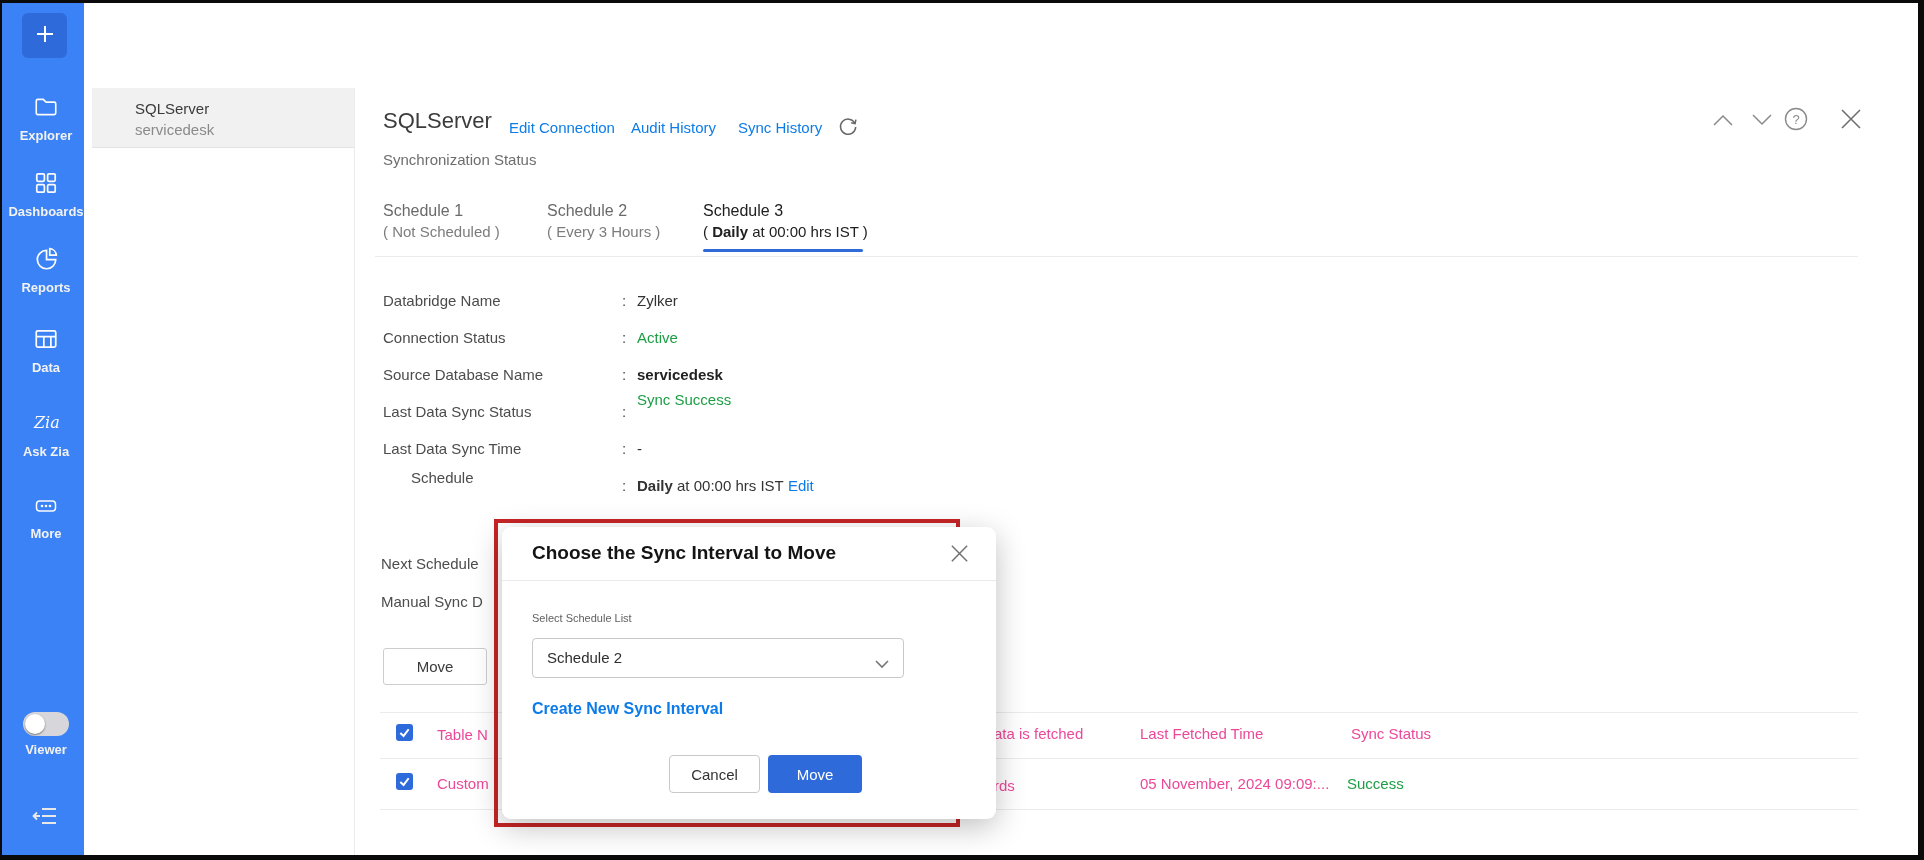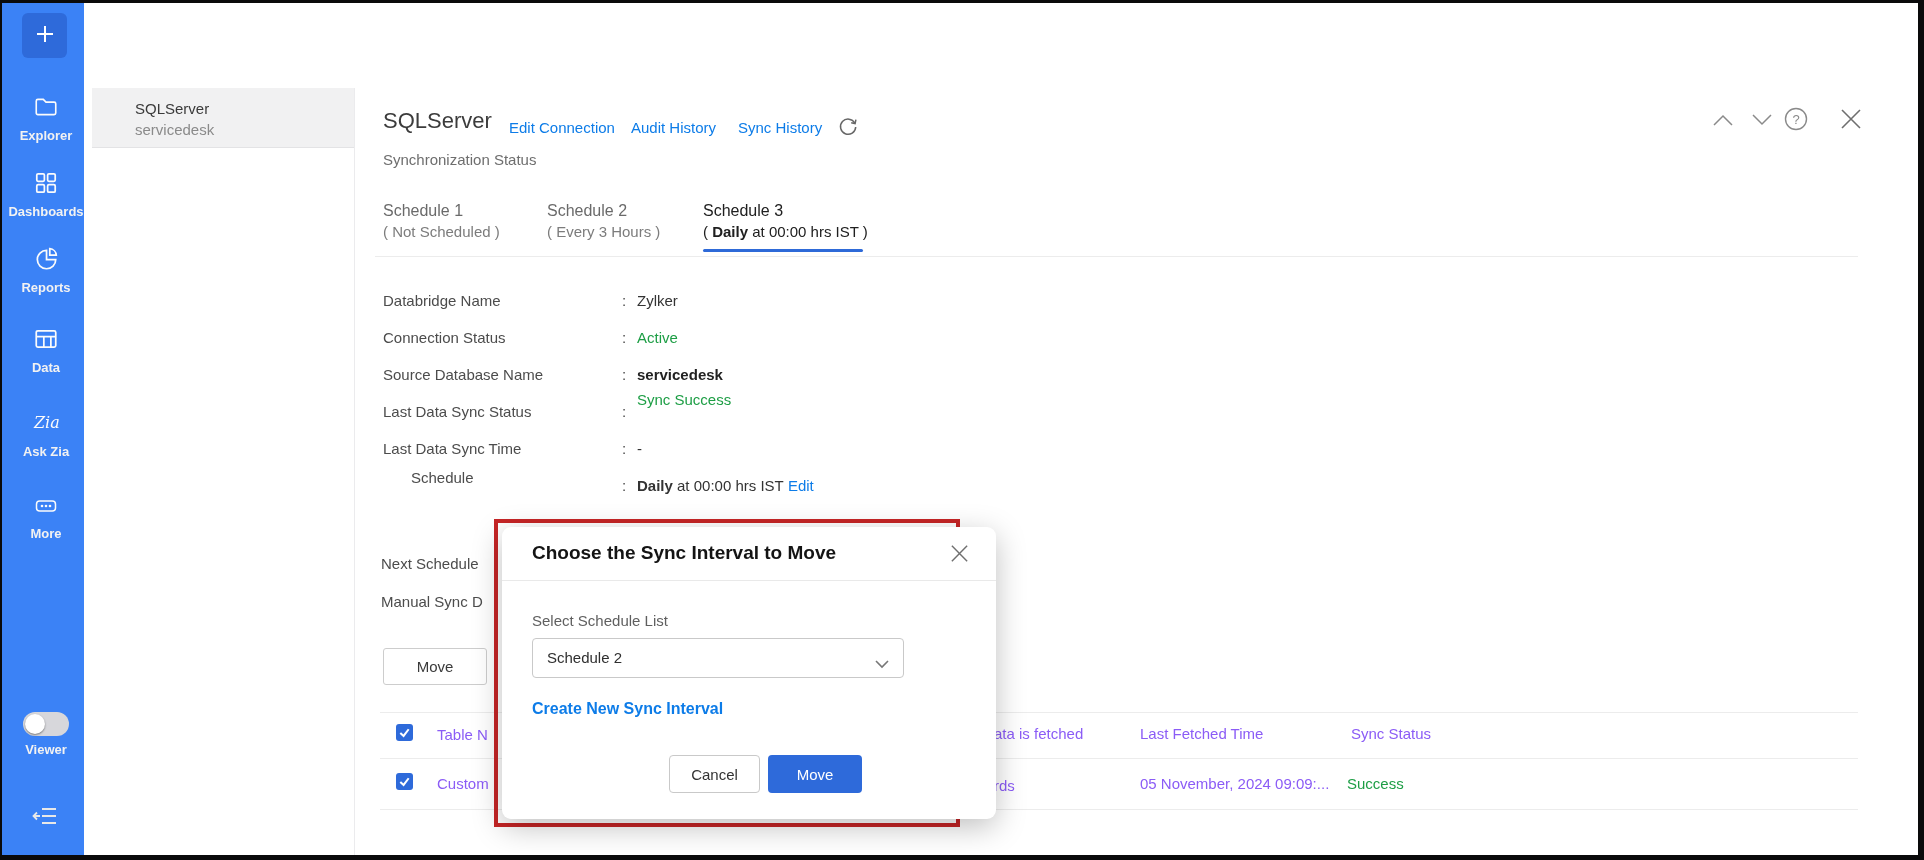--- a/index.html
+++ b/index.html
@@ -47,28 +47,28 @@
   .tab-underline { position:absolute; left:348px; top:161px; width:160px; height:3px; background:#2e6ad8; border-radius:2px; }
   .hline { position:absolute; height:1px; background:#ececec; }
   .d-label { position:absolute; left:28px; font-size:15px; color:#4c4c4c; }
   .d-colon { position:absolute; left:267px; font-size:15px; color:#4c4c4c; }
   .d-value { position:absolute; left:282px; font-size:15px; color:#333; }
   .green { color:#1d9e45 !important; }
   .bold { font-weight:700; color:#222 !important; }
   .link { color:#0d7ce8 !important; cursor:pointer; }
   .move-btn { position:absolute; left:28px; top:560px; width:104px; height:37px; background:#fff; border:1px solid #cdcdcd; border-radius:3px; font-size:15px; color:#3a3a3a; font-family:inherit; cursor:pointer; }
   .chk { position:absolute; width:17px; height:17px; background:#2e6ada; border-radius:3px; cursor:pointer; display:flex; align-items:center; justify-content:center; }
-  .cell { position:absolute; font-size:15px; color:#8b5cf6; white-space:nowrap; }
+  .cell { position:absolute; font-size:15px; color:#ec4899; white-space:nowrap; }
 
   
   .annotation { position:absolute; left:482px; top:519px; width:466px; height:308px; border:4px solid #c62526; z-index:30;margin-left:12px; }
   .modal { position:absolute; left:4px; top:4px; width:494px; height:292px; background:#fff; border-radius:9px; box-shadow:0 8px 30px rgba(0,0,0,.25); }
   .modal-title { position:absolute; left:30px; top:15px; font-size:19px; font-weight:700; color:#141414; }
   .modal-divider { position:absolute; left:0; top:53px; width:100%; height:1px; background:#e9e9e9; }
-  .sel-label { position:absolute; left:30px; top:85px; font-size:15px; color:#5f5f5f; }
+  .sel-label { position:absolute; left:30px; top:85px; font-size:11px; color:#5f5f5f; }
   .select-box { position:absolute; left:30px; top:111px; width:372px; height:40px; border:1px solid #c9c9c9; border-radius:4px; cursor:pointer; background:#fff; }
   .select-value { position:absolute; left:14px; top:10px; font-size:15px; color:#2f2f2f; }
   .create-link { position:absolute; left:30px; top:173px; font-size:16px; color:#0d7ce8; cursor:pointer;font-weight:bold; }
   .cancel-btn { position:absolute; left:167px; top:228px; width:91px; height:38px; background:#fff; border:1px solid #c9c9c9; border-radius:4px; font-size:15px; color:#333; font-family:inherit; cursor:pointer; }
   .modal-move-btn { position:absolute; left:266px; top:228px; width:94px; height:38px; border-radius:4px; }
 </style>
 </head>
 <body>
 
 <div id="screen">

